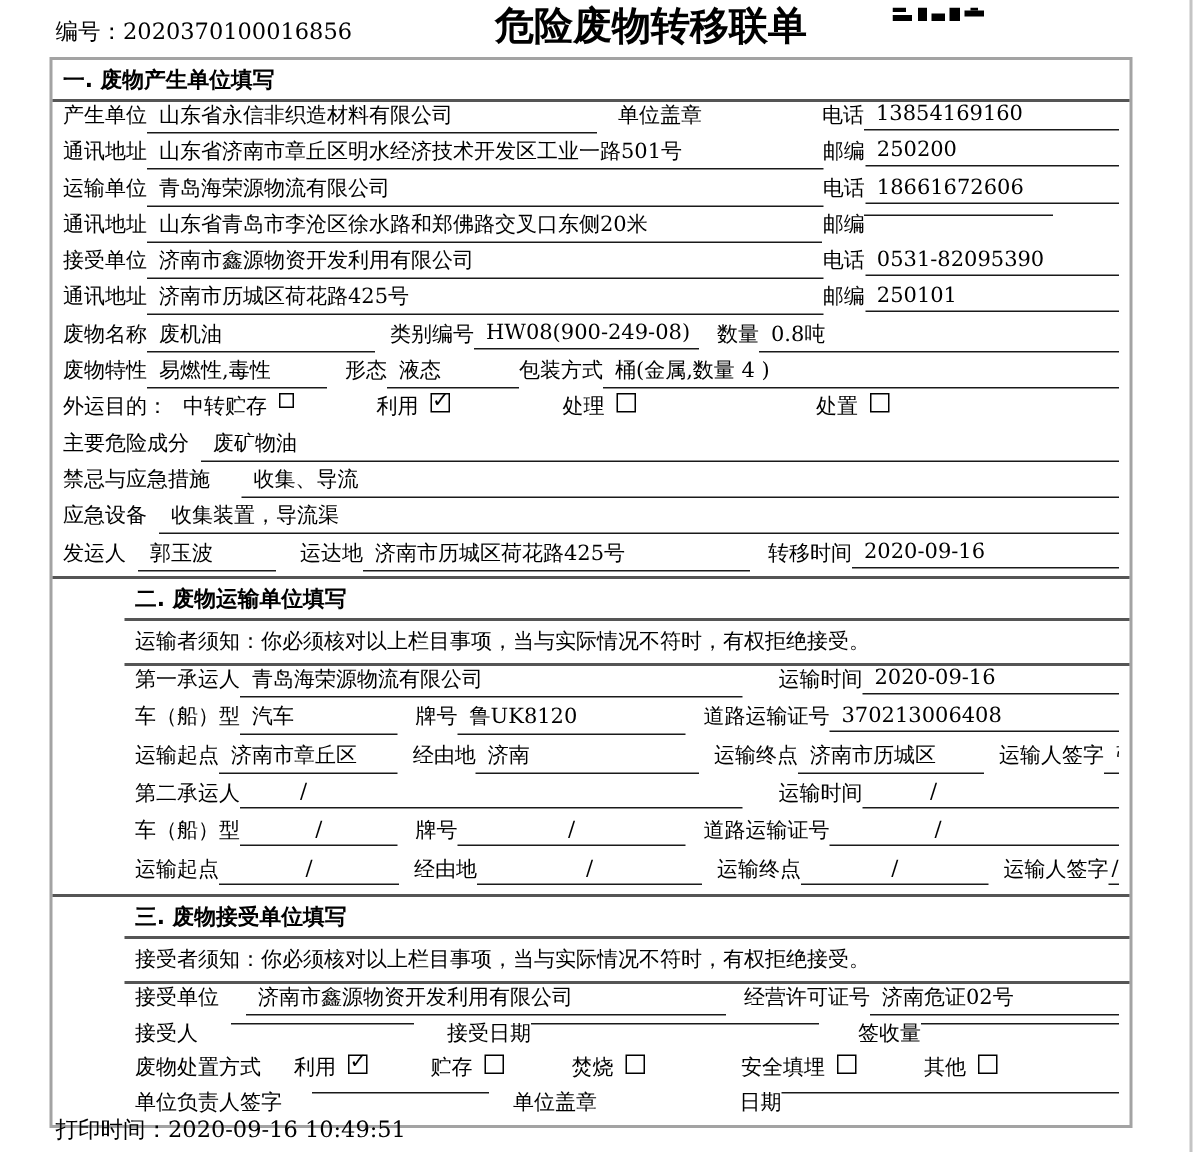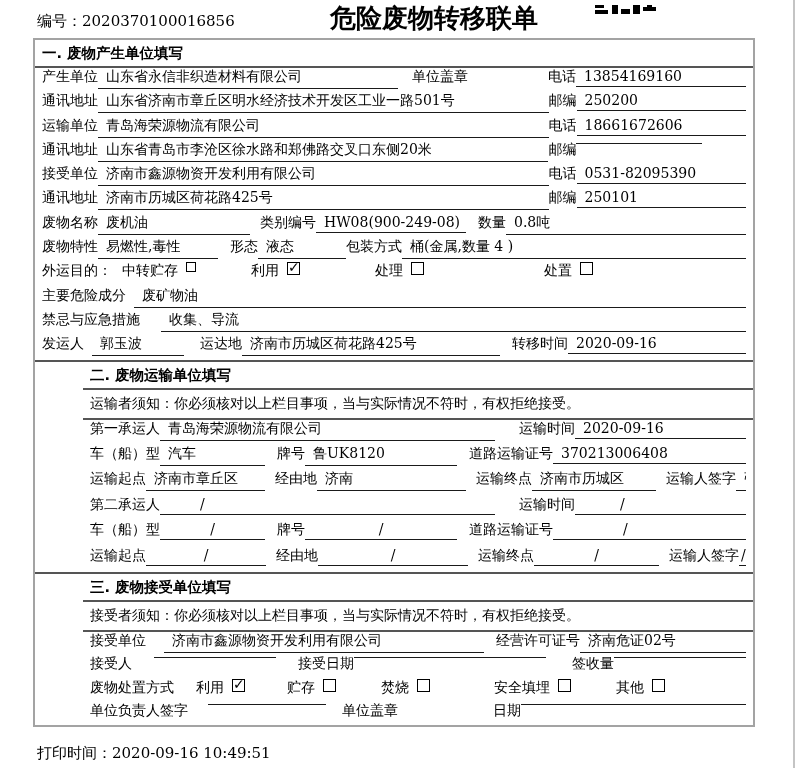--- a/index.html
+++ b/index.html
@@ -150,20 +150,24 @@
       <div class="row">
         <span class="lbl">主要危险成分</span>
         <span class="val fill" style="margin-left:8px">废矿物油</span>
       </div>
 
       <div class="row">
         <span class="lbl">禁忌与应急措施</span>
         <span class="val fill" style="margin-left:21px">收集、导流</span>
       </div>
 
+      <div class="row">
+        <span class="lbl">应急设备</span>
+        <span class="val fill" style="margin-left:8px">收集装置，导流渠</span>
+      </div>
 
       <div class="row">
         <span class="lbl">发运人</span>
         <span class="val" style="width:92px;margin-left:8px">郭玉波</span>
         <span class="lbl" style="margin-left:16px">运达地</span>
         <span class="val" style="width:258px">济南市历城区荷花路425号</span>
         <span class="lbl" style="margin-left:12px">转移时间</span>
         <span class="val fill">2020-09-16</span>
       </div>
     </div>

